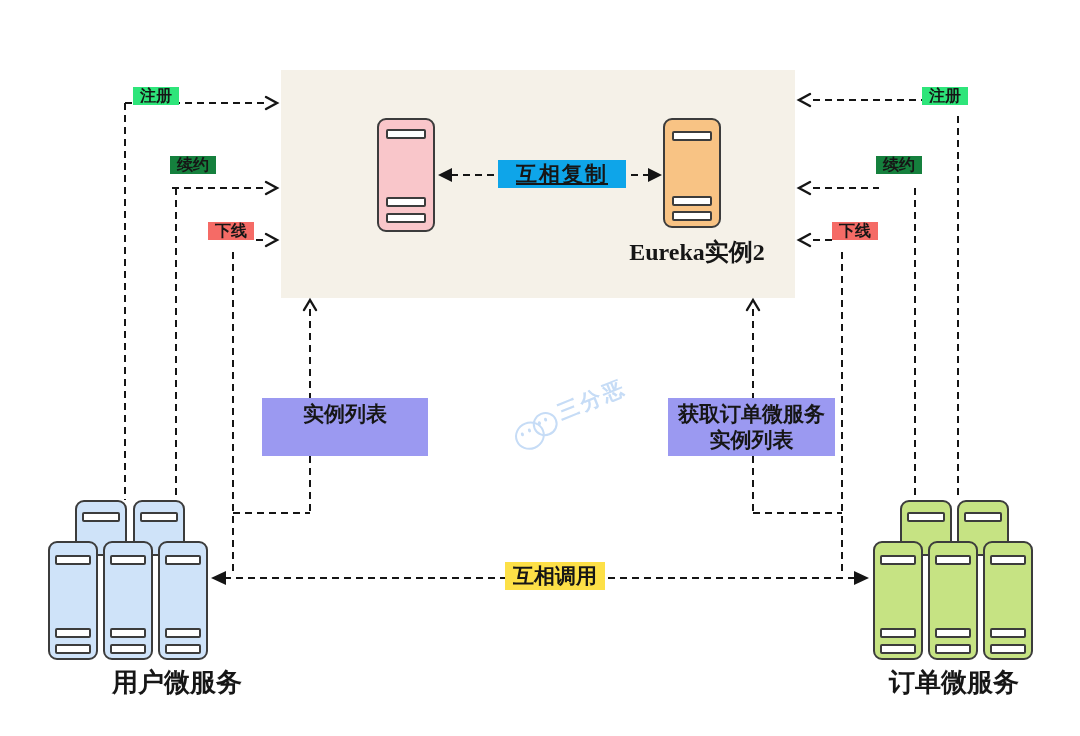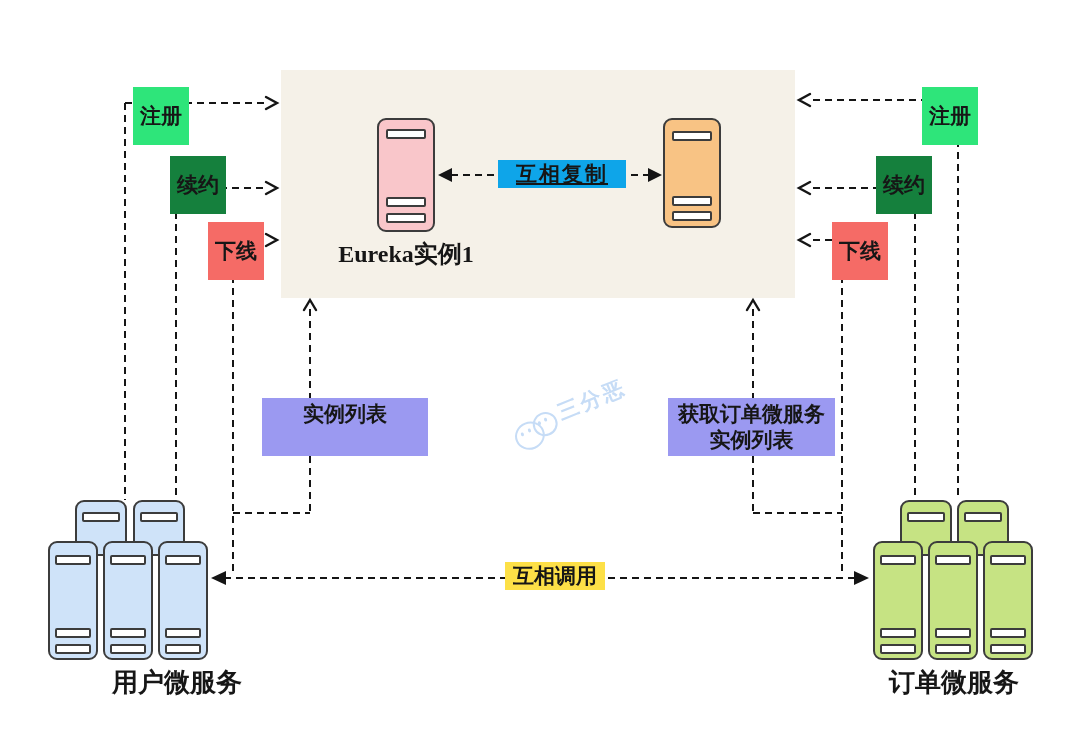--- a/index.html
+++ b/index.html
@@ -17,21 +17,21 @@
   .srv-eureka2{left:663px;top:118px;width:58px;height:110px;background:#f8c384;}
   .srv-eureka1 .slot,.srv-eureka2 .slot{width:36px;}
   .front{width:50px;height:119px;top:541px;}
   .front .slot{width:32px;}
   .rear{width:52px;height:56px;top:500px;}
   .rear .slot{width:34px;top:10px;}
   .blue{background:#cfe3f9;}
   .green{background:#c6e383;}
   
   .lbl{position:absolute;z-index:4;font-weight:bold;line-height:1.15;white-space:nowrap;}
-  .tag{padding:17px 7px;font-size:21px;font-family:Liberation Serif, serif;}
+  .tag{padding:0 7px;font-size:16px;font-family:Liberation Serif, serif;}
   .tag-register{background:#2ee57a;}
   .tag-renew{background:#15803d;}
   .tag-offline{background:#f56b66;}
   .eureka-name{font-size:24px;font-weight:bold;text-align:center;width:200px;}
   .fetch{position:absolute;z-index:4;background:#9b99f1;font-size:21px;font-weight:bold;text-align:center;width:166px;height:58px;padding-top:3px;box-sizing:border-box;line-height:26px;}
   .callbox{background:#fde047;padding:2px 8px;font-size:21px;}
   .repbox{background:#0ea5e9;padding:2px 18px;font-size:21px;letter-spacing:2px;text-decoration:underline;}
   .cluster-name{font-size:26px;font-weight:bold;text-align:center;width:220px;}
   
   #wm{position:absolute;left:502px;top:366px;width:150px;height:84px;transform:rotate(-22deg);color:#c6dcf6;z-index:2;}
@@ -108,21 +108,21 @@
   <div class="server srv-eureka1">
     <span class="slot" style="top:9px;"></span>
     <span class="slot" style="top:77px;"></span>
     <span class="slot" style="top:93px;"></span>
   </div>
   <div class="server srv-eureka2">
     <span class="slot" style="top:11px;"></span>
     <span class="slot" style="top:76px;"></span>
     <span class="slot" style="top:91px;"></span>
   </div>
-  <div class="lbl eureka-name" style="left:306px;top:241px;">Eureka实例1</div>
+  <div class="lbl eureka-name" style="left:597px;top:239px;">Eureka实例2</div>
 
   <div class="lbl repbox" style="left:498px;top:160px;">互相复制</div>
 
   <div class="lbl tag tag-register" style="left:133px;top:87px;">注册</div>
   <div class="lbl tag tag-renew" style="left:170px;top:156px;">续约</div>
   <div class="lbl tag tag-offline" style="left:208px;top:222px;">下线</div>
 
   <div class="lbl tag tag-register" style="left:922px;top:87px;">注册</div>
   <div class="lbl tag tag-renew" style="left:876px;top:156px;">续约</div>
   <div class="lbl tag tag-offline" style="left:832px;top:222px;">下线</div>

